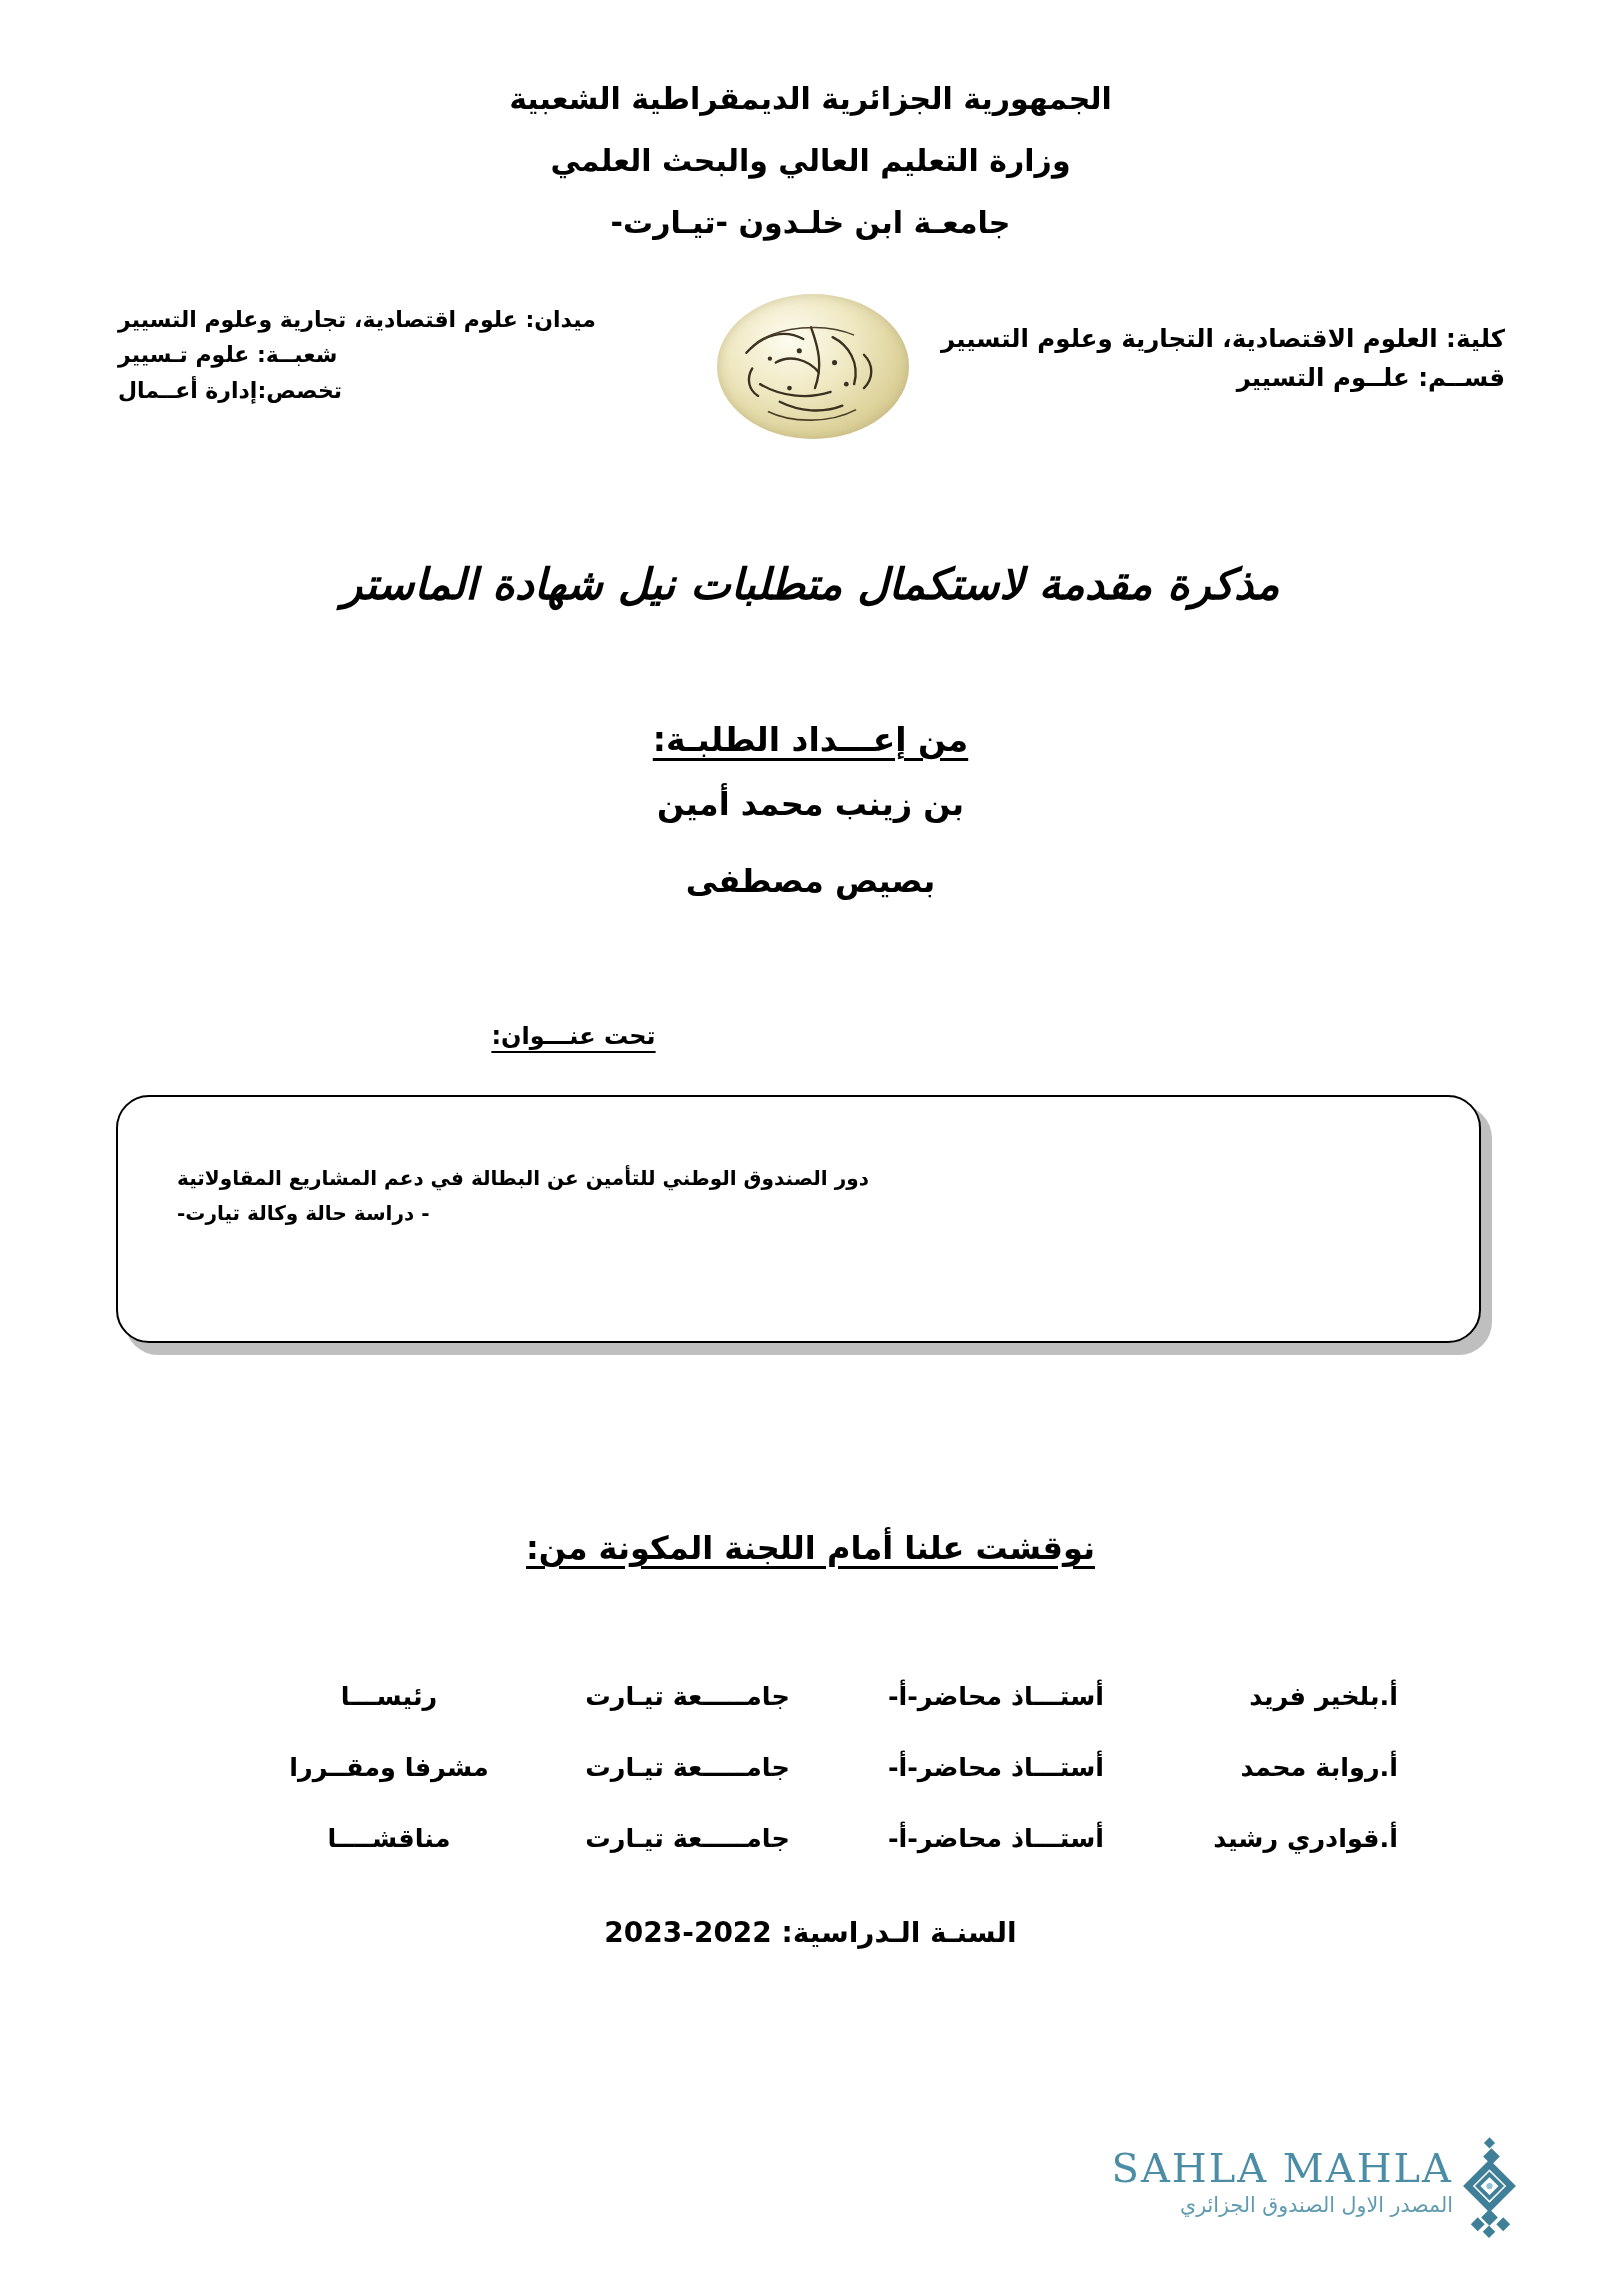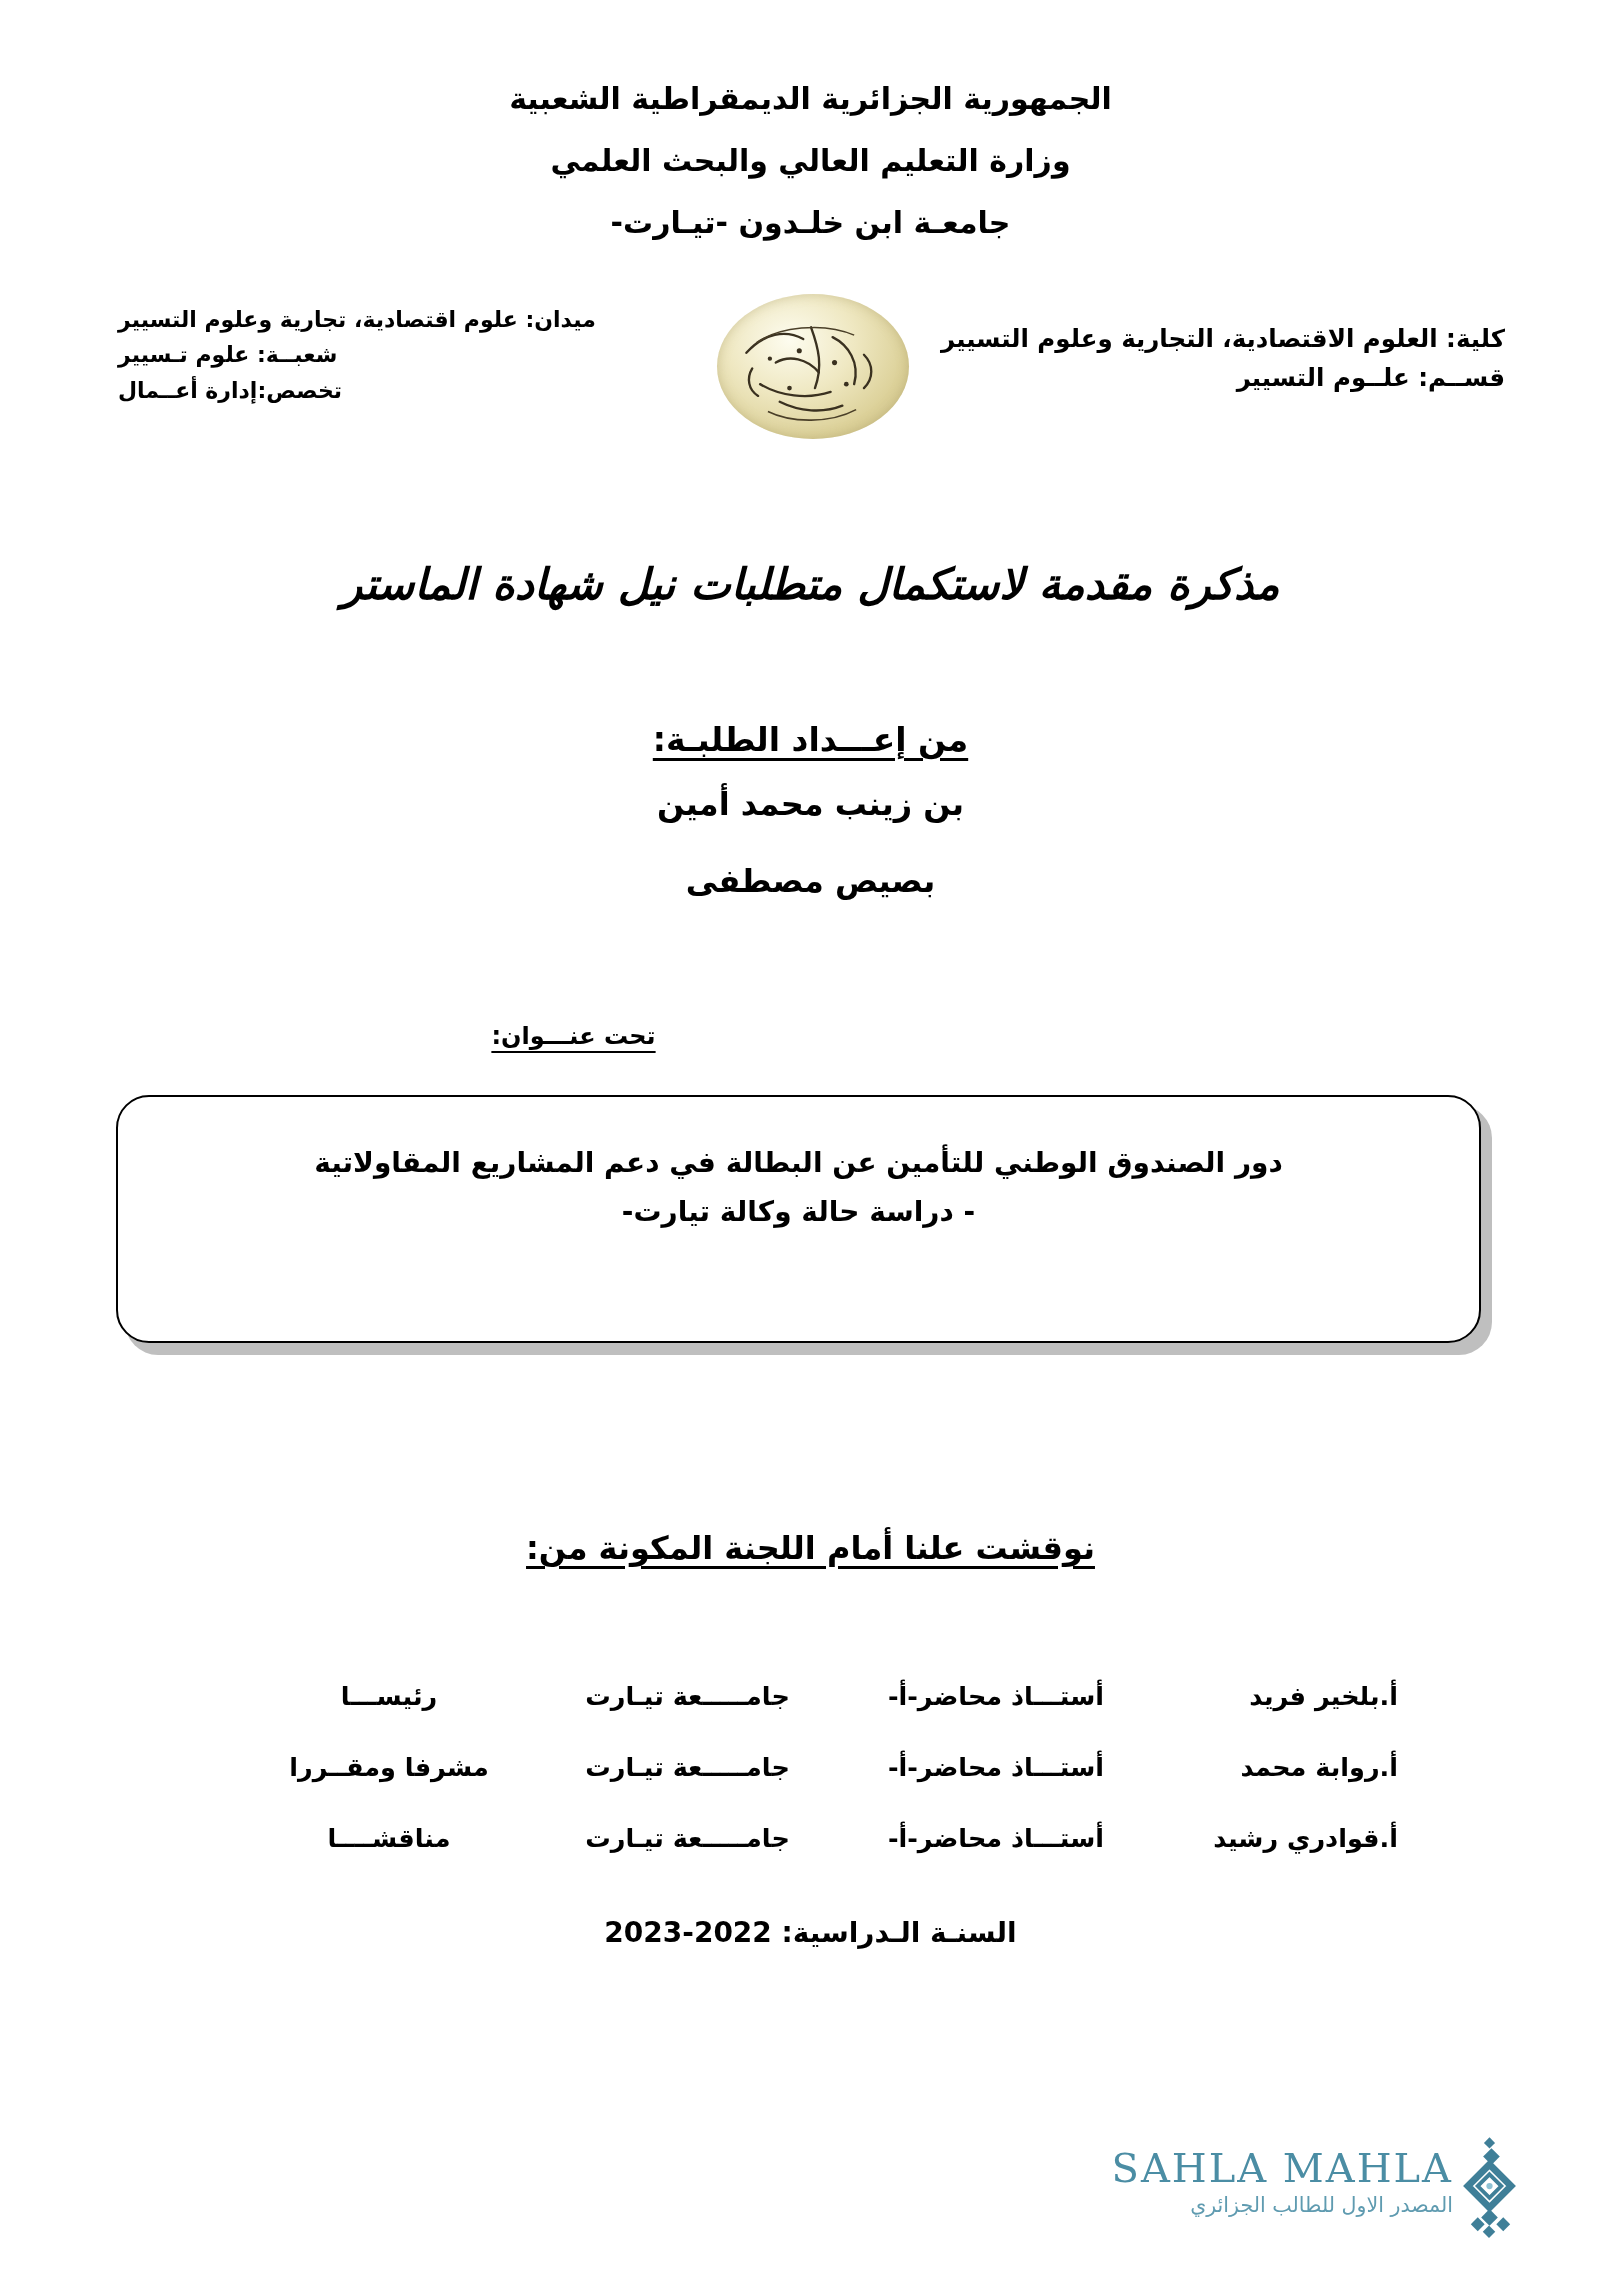--- a/index.html
+++ b/index.html
@@ -154,25 +154,25 @@
     left: 116px;
     width: 1365px;
     height: 248px;
     border: 2.9px solid #000;
     border-radius: 33px;
     background: #fff;
     box-sizing: border-box;
   }
   .title-box-inner {
     position: absolute;
-    top: 41px;
+    top: 64px;
     right: 59px;
     left: 59px;
-    text-align: center;
-    font-size: 28px;
+    text-align: left;
+    font-size: 20px;
     font-weight: bold;
     line-height: 1.75;
   }
   .title-line-2 { margin-right: 0; }
 
   
   .jury-heading {
     position: absolute;
     top: 1529px;
     left: 0; right: 0;
@@ -349,21 +349,21 @@
       <div class="c-univ">جامـــــعة تيـارت</div>
       <div class="c-role">مناقشــــا</div>
     </div>
   </div>
 
   <div class="year">السنـة الـدراسية: 2022-2023</div>
 
   <div class="brand">
     <div class="brand-text">
       <div class="brand-name">SAHLA MAHLA</div>
-      <div class="brand-sub">المصدر الاول للطالب الجزائري</div>
+      <div class="brand-sub">المصدر الاول الصندوق الجزائري</div>
     </div>
     <div class="brand-mark">
       <svg viewBox="0 0 70 104" width="69" height="102" aria-hidden="true">
         <g fill="#3f7f98">
           <rect x="31" y="2" width="8" height="8" transform="rotate(45 35 6)"></rect>
           <rect x="31" y="14" width="12" height="12" transform="rotate(45 37 20)"></rect>
           <path d="M35 28 L57 50 L35 72 L13 50 Z" fill="none" stroke="#3f7f98" stroke-width="7"></path>
           <path d="M35 38 L47 50 L35 62 L23 50 Z" fill="none" stroke="#3f7f98" stroke-width="4"></path>
           <circle cx="35" cy="50" r="3.2" fill="#8fc2d4"></circle>
           <rect x="29" y="76" width="12" height="12" transform="rotate(45 35 82)"></rect>

